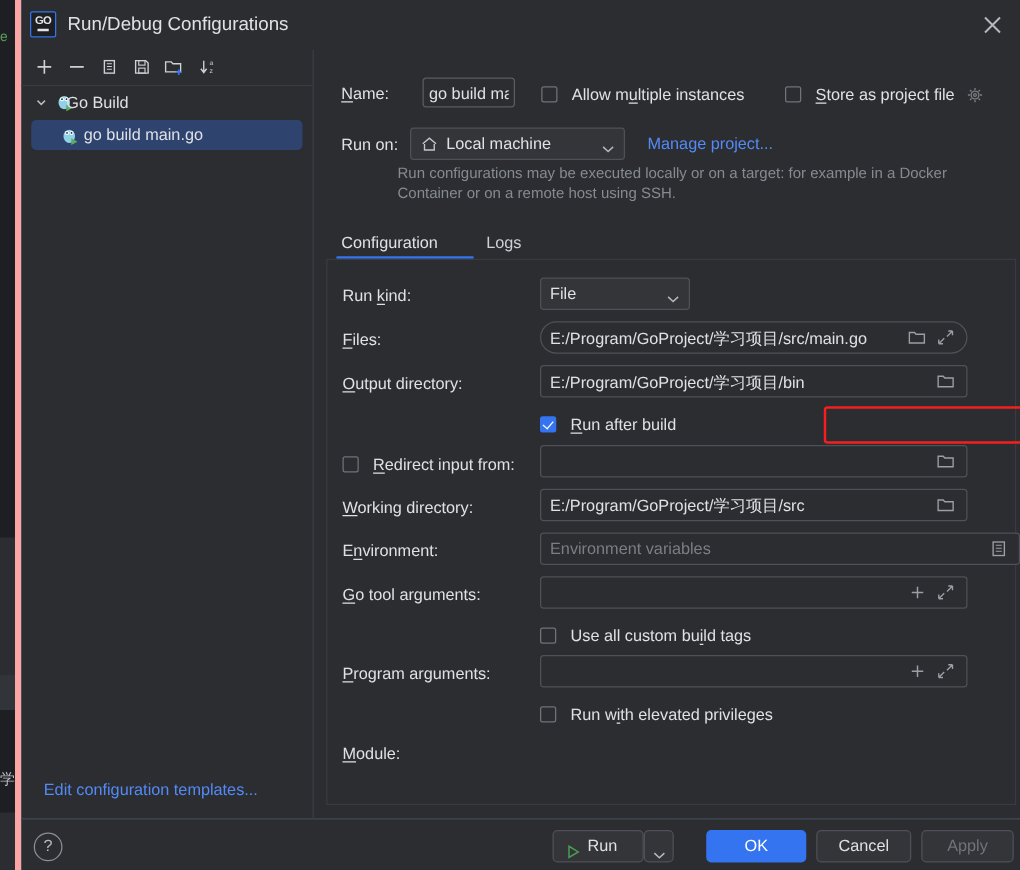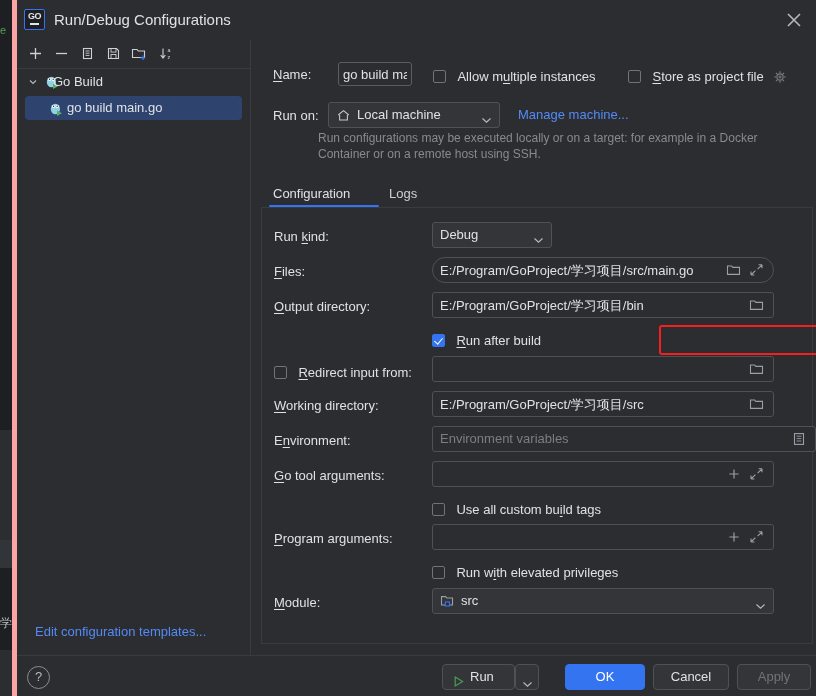--- a/index.html
+++ b/index.html
@@ -378,37 +378,37 @@
               <path d="M3.6 7.1 V12 H11.4 V7.1" stroke="#c3c6cc" stroke-width="1.1" fill="none"></path>
             </svg>
           </span>
           <span id="runon-text">Local machine</span>
           <span class="chev-d">
             <svg width="11" height="9" viewBox="0 0 11 9">
                 <path d="M1.5 2.5 L5.5 6.2 L9.5 2.5" stroke="#b5b8bf" stroke-width="1.2" fill="none"></path>
               </svg>
           </span>
         </div>
-        <span id="manage-targets">Manage machine...</span>
+        <span id="manage-targets">Manage project...</span>
       </div>
       <div id="runon-hint">Run configurations may be executed locally or on a target: for example in a Docker Container or on a remote host using SSH.</div>
 
       <div id="tabs">
         <div class="tab" id="tab-configuration">Configuration</div>
         <div class="tab" id="tab-logs">Logs</div>
         <div class="tab-underline"></div>
       </div>
       <div id="tab-divider"></div>
 
       <div id="form">
 
         <div class="row" style="top:14px;">
           <span class="label">Run <span class="u">k</span>ind:</span>
           <div class="field select-box" style="width:120px;">
-            <span class="val">Debug</span>
+            <span class="val">File</span>
             <span class="chev-d">
               <svg width="11" height="9" viewBox="0 0 11 9">
                   <path d="M1.5 2.5 L5.5 6.2 L9.5 2.5" stroke="#b5b8bf" stroke-width="1.2" fill="none"></path>
                 </svg>
             </span>
           </div>
         </div>
 
         <div class="row" style="top:49px;">
           <span class="label"><span class="u">F</span>iles:</span>
@@ -532,34 +532,20 @@
 
         <div class="row" style="top:348px;">
           <span class="cbx-wrap" style="left:170px; top:7px;">
             <span class="cbx"></span>
             <span class="cbx-label">Run w<span class="u">i</span>th elevated privileges</span>
           </span>
         </div>
 
         <div class="row" style="top:380px;">
           <span class="label"><span class="u">M</span>odule:</span>
-          <div class="field select-box" style="width:342px;">
-            <span class="ficon" style="left:7px; top:5px;">
-              <svg width="15" height="14" viewBox="0 0 15 14">
-                <path d="M1.5 2.6 H5.6 L6.8 4 H12.5 V11 H1.5 Z" stroke="#9a9ea6" stroke-width="1.1" fill="none"></path>
-                <rect x="5.4" y="8" width="4" height="4" stroke="#3574f0" stroke-width="1.1" fill="#2b2d30"></rect>
-              </svg>
-            </span>
-            <span class="val" style="left:28px;">src</span>
-            <span class="chev-d">
-              <svg width="11" height="9" viewBox="0 0 11 9">
-                  <path d="M1.5 2.5 L5.5 6.2 L9.5 2.5" stroke="#b5b8bf" stroke-width="1.2" fill="none"></path>
-                </svg>
-            </span>
-          </div>
         </div>
 
       </div>
 
       <div id="red-highlight"></div>
 
     </div>
   </div>
 
   <div id="bottom-bar">

